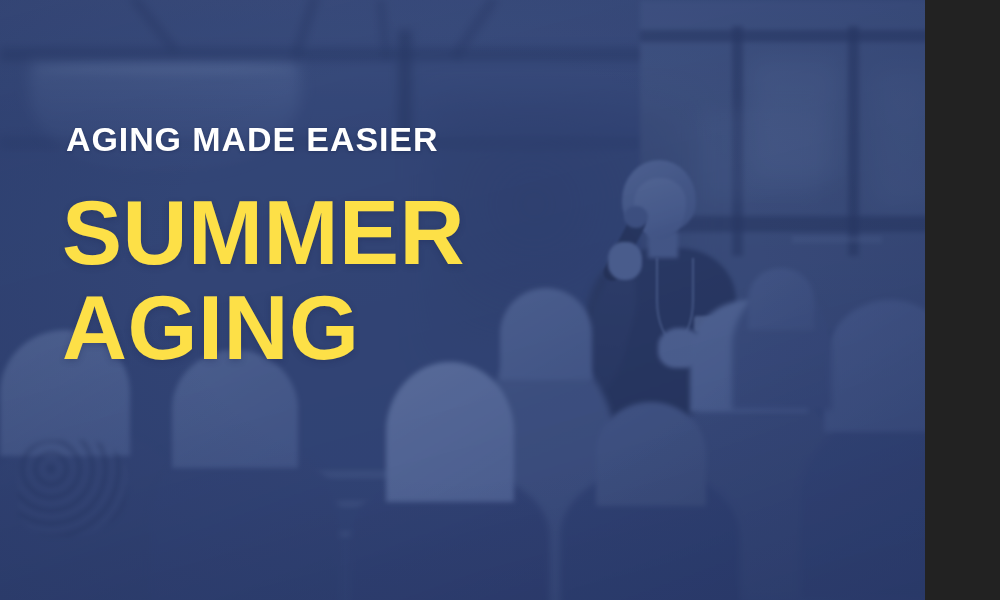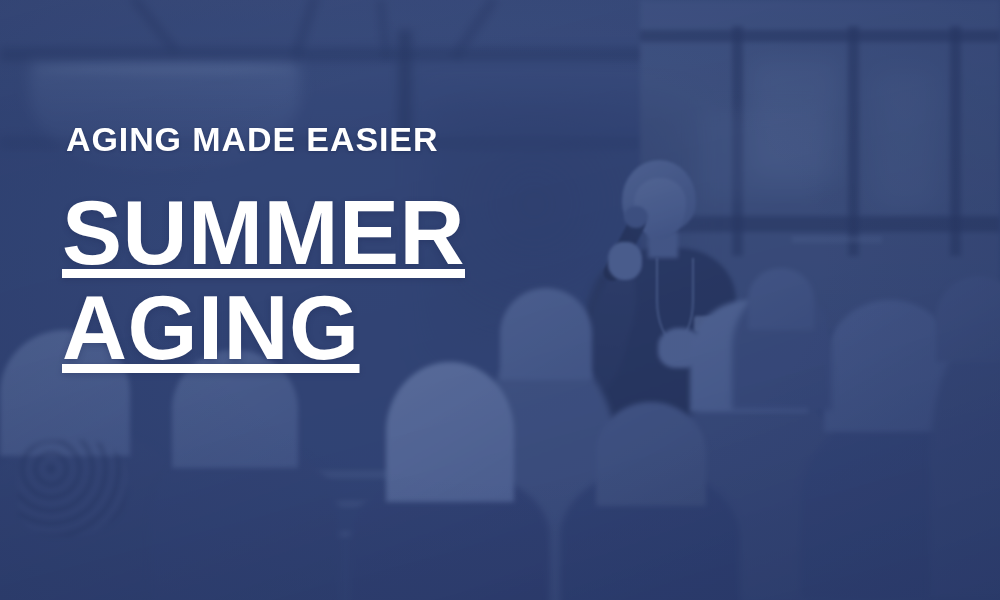--- a/index.html
+++ b/index.html
@@ -4,21 +4,21 @@
 <title>Summer Speaker Series</title>
 <style>
   html, body {
     margin: 0;
     padding: 0;
     background: #222;
   }
 
   .banner {
     position: relative;
-    width: 1000px;
+    width: 925px;
     height: 600px;
     overflow: hidden;
     font-family: "Liberation Sans", sans-serif;
     background: #46598f;
     -webkit-user-select: none;
     user-select: none;
   }
 
   
   .photo {
@@ -308,23 +308,22 @@
   .headline {
     position: absolute;
     left: -4px;
     top: 186px;
     margin: 0;
     padding: 0;
     font-size: 90px;
     font-weight: bold;
     line-height: 95px;
     letter-spacing: 0.5px;
-    color: #ffffff;
+    color: #fde047;
     text-shadow: 0 2px 6px rgba(25,38,78,0.30);
-    text-decoration: underline;
   }
   .headline .hl-line {
     display: block;
     white-space: nowrap;
   }
 </style>
 </head>
 <body>
 
 <div class="banner">

